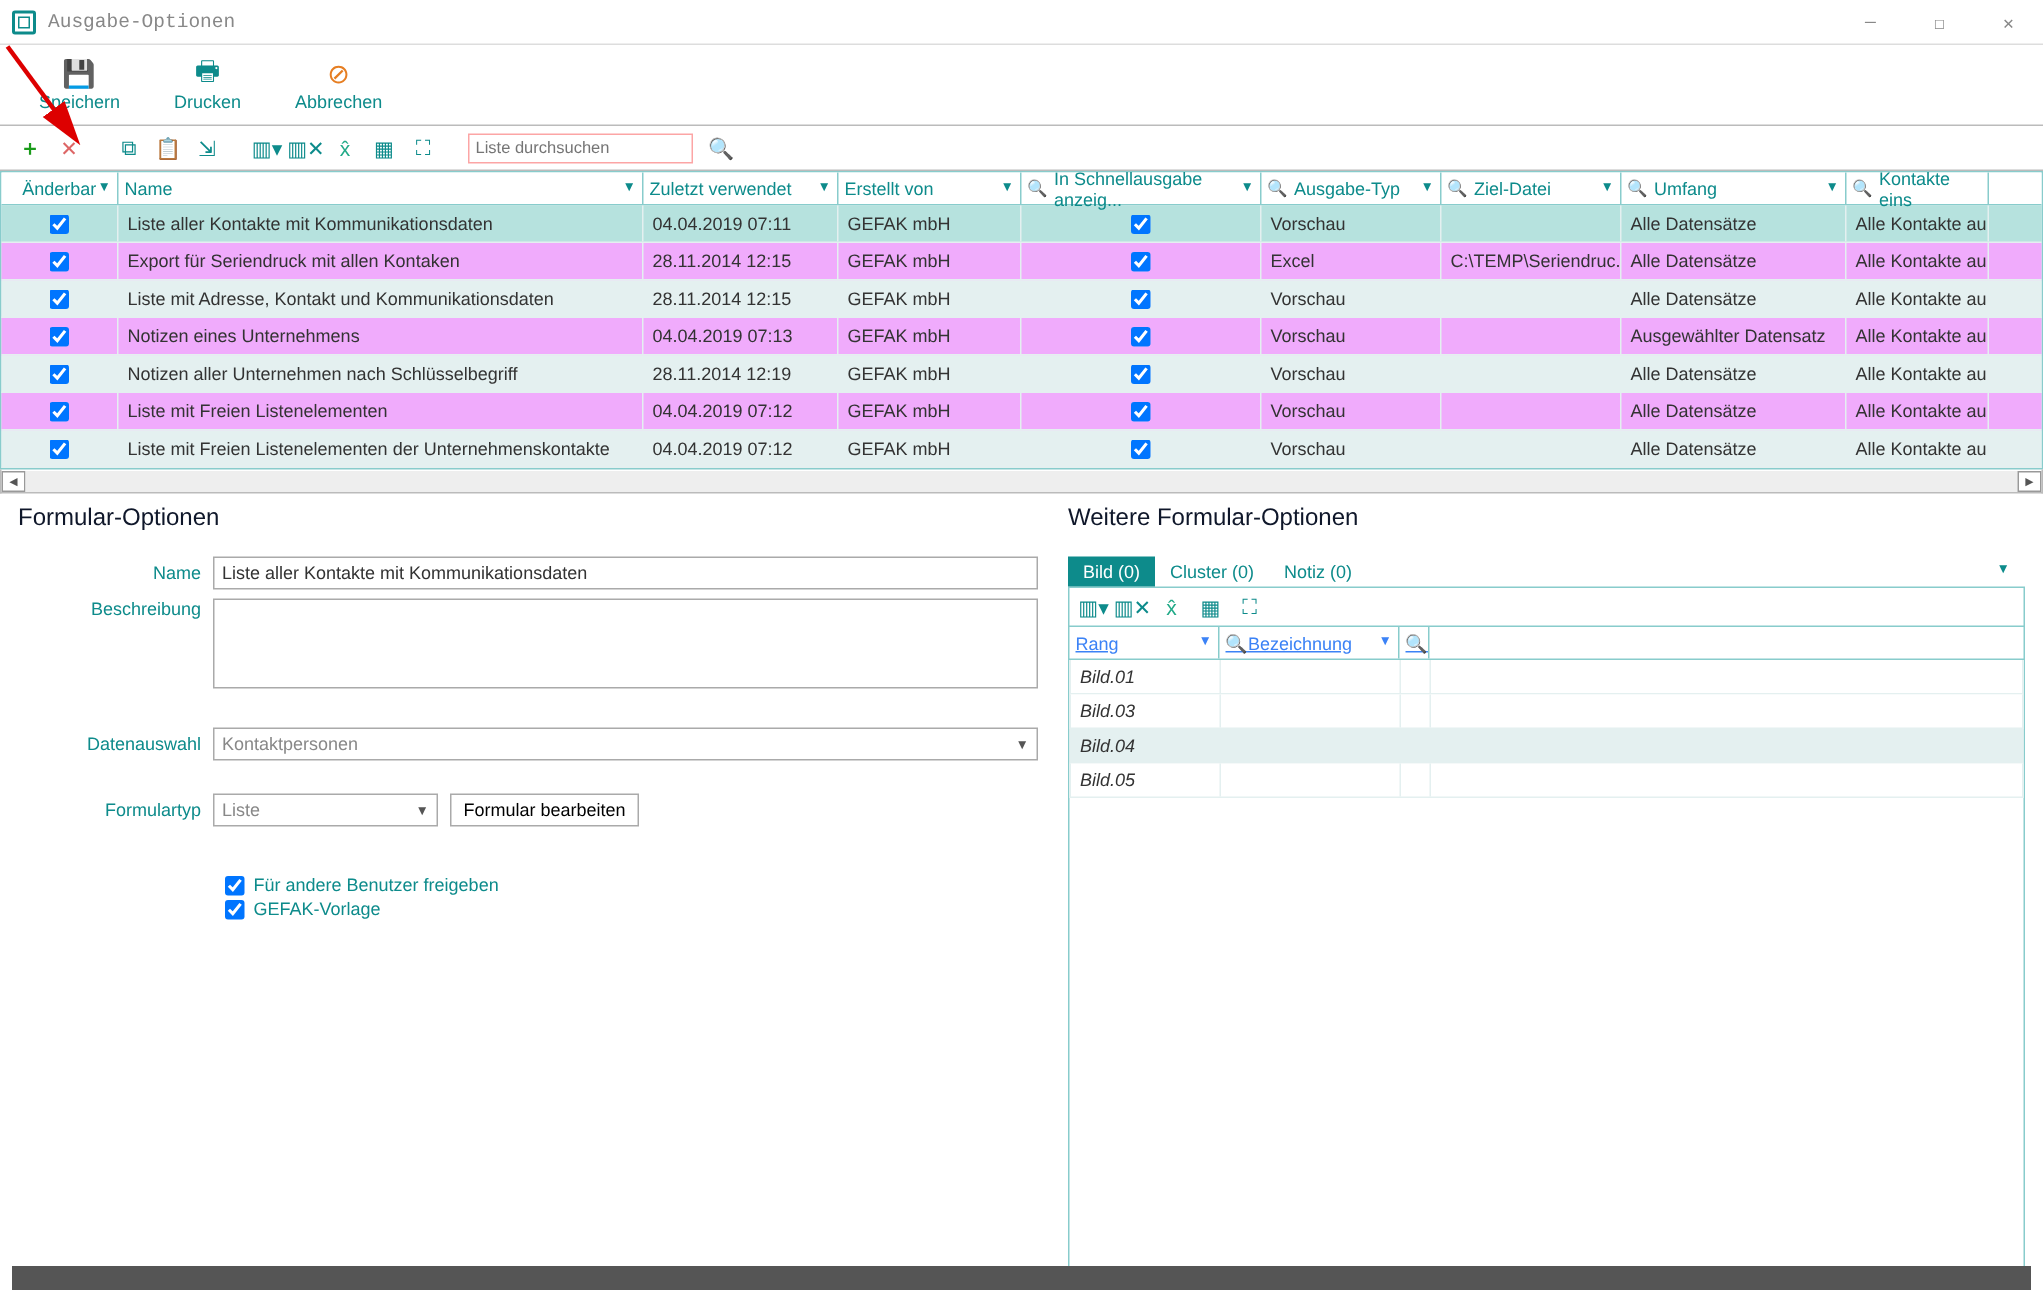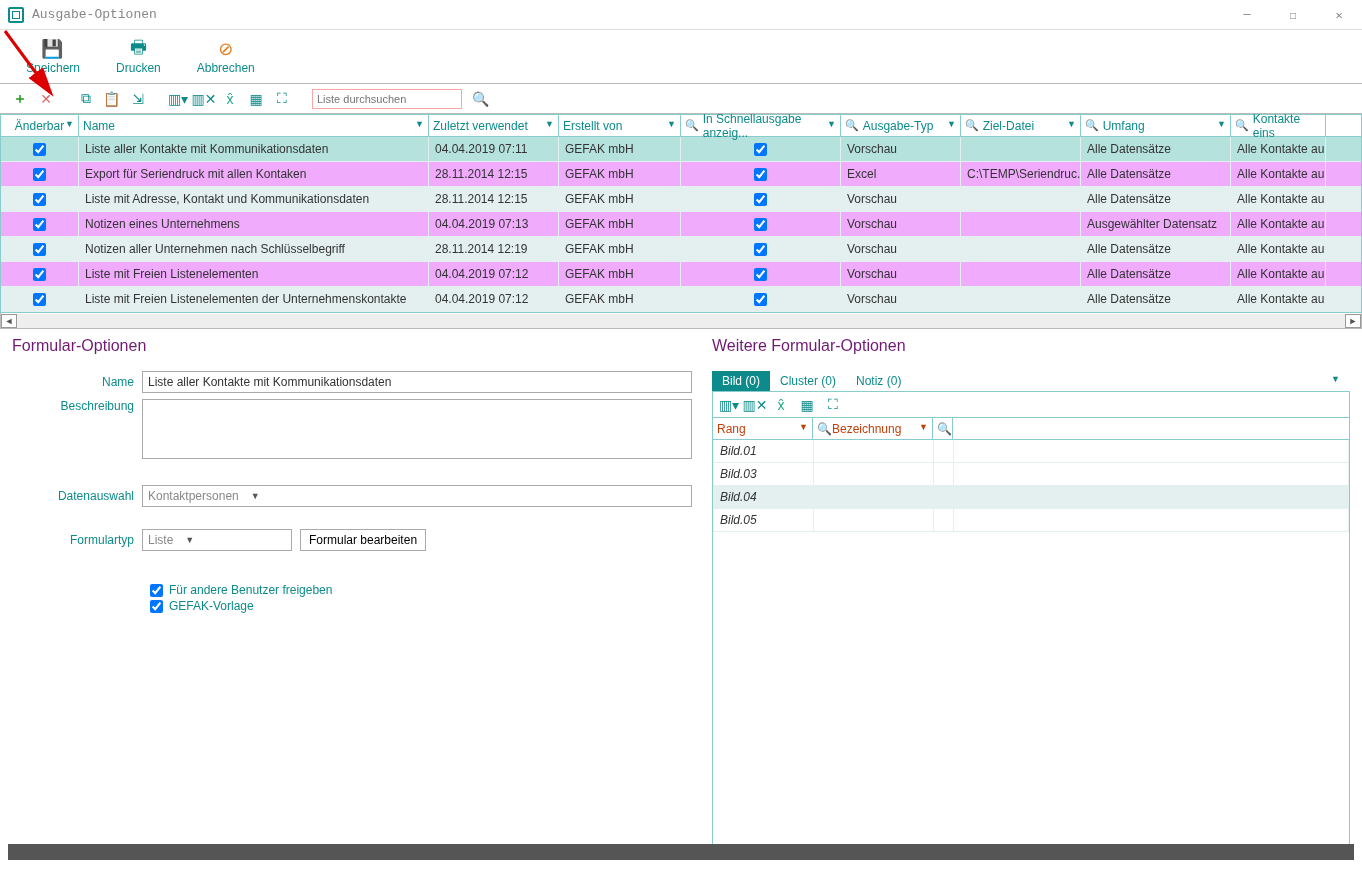--- a/index.html
+++ b/index.html
@@ -48,38 +48,38 @@
 .c-umf { width: 150px; }
 .c-kon { width: 95px; }
 
 .hscroll-bar { height: 16px; display: flex; align-items: center; border: 1px solid #bbb; border-top: none; position: relative; }
 .hscroll-bar .arrow { width: 16px; height: 14px; border: 1px solid #999; display: flex; align-items: center; justify-content: center; font-size: 9px; color: #555; background: #fff; }
 .hscroll-bar .track { flex: 1; height: 14px; background: #eee; }
 
 .lower { display: flex; height: 500px; padding: 8px 12px; gap: 20px; }
 .panel-left { width: 680px; }
 .panel-right { flex: 1; }
-.panel-title { color: #701a75; font-size: 16px; margin-bottom: 16px; }
+.panel-title { color: #0f172a; font-size: 16px; margin-bottom: 16px; }
 
 .form-row { display: flex; align-items: center; margin-bottom: 6px; }
 .form-label { width: 130px; text-align: right; padding-right: 8px; color: #0d8b8b; font-size: 12px; }
 .form-input { flex: 1; border: 1px solid #aaa; padding: 3px 5px; font-size: 12px; color: #333; }
 .form-textarea { flex: 1; border: 1px solid #aaa; padding: 3px 5px; font-size: 12px; height: 60px; resize: none; position: relative; }
-.form-select { flex: 1; border: 1px solid #aaa; padding: 3px 5px; font-size: 12px; color: #888; background: #fff; display: flex; justify-content: flex-start; align-items: center; gap: 12px; }
+.form-select { flex: 1; border: 1px solid #aaa; padding: 3px 5px; font-size: 12px; color: #888; background: #fff; display: flex; justify-content: space-between; align-items: center; }
 .form-select .caret { font-size: 9px; color: #555; }
 .form-select.short { width: 150px; flex: none; }
 .btn-edit { margin-left: 8px; border: 1px solid #aaa; padding: 3px 8px; font-size: 12px; background: #fff; cursor: pointer; text-align: center; }
 .chk-row { display: flex; align-items: center; margin-left: 138px; margin-bottom: 2px; color: #0d8b8b; font-size: 12px; }
 .chk-row input { margin-right: 6px; }
 
 .tabs { display: flex; border-bottom: 1px solid #8cc; }
 .tab { padding: 3px 10px; font-size: 12px; color: #0d8b8b; cursor: pointer; }
 .tab.active { background: #0d8b8b; color: #fff; }
 .sub-toolbar { height: 26px; display: flex; align-items: center; gap: 6px; padding: 0 6px; border: 1px solid #8cc; border-top: none; }
-.sub-header { display: flex; border: 1px solid #8cc; border-top: none; color: #c2410c; font-size: 12px; height: 22px; }
+.sub-header { display: flex; border: 1px solid #8cc; border-top: none; color: #3b82f6; font-size: 12px; height: 22px; text-decoration: underline; }
 .sub-header .scol { border-right: 1px solid #8cc; display: flex; align-items: center; padding: 0 4px; position: relative; }
 .sub-header .scol .filter { position: absolute; right: 4px; top: 4px; font-size: 9px; }
 .sc-rang { width: 100px; }
 .sc-bez { width: 120px; }
 .sc-ext { width: 20px; }
 .sub-row { display: flex; height: 23px; border: 1px solid #e4f0f0; border-top: none; background: #e4f0f0; font-style: italic; }
 .sub-row:nth-child(odd) { background: #fff; }
 .sub-row .scell { border-right: 1px solid #e4f0f0; display: flex; align-items: center; padding: 0 6px; font-size: 12px; }
 .sub-body-wrap { border: 1px solid #8cc; border-top: none; height: 410px; background: #fff; }
 

